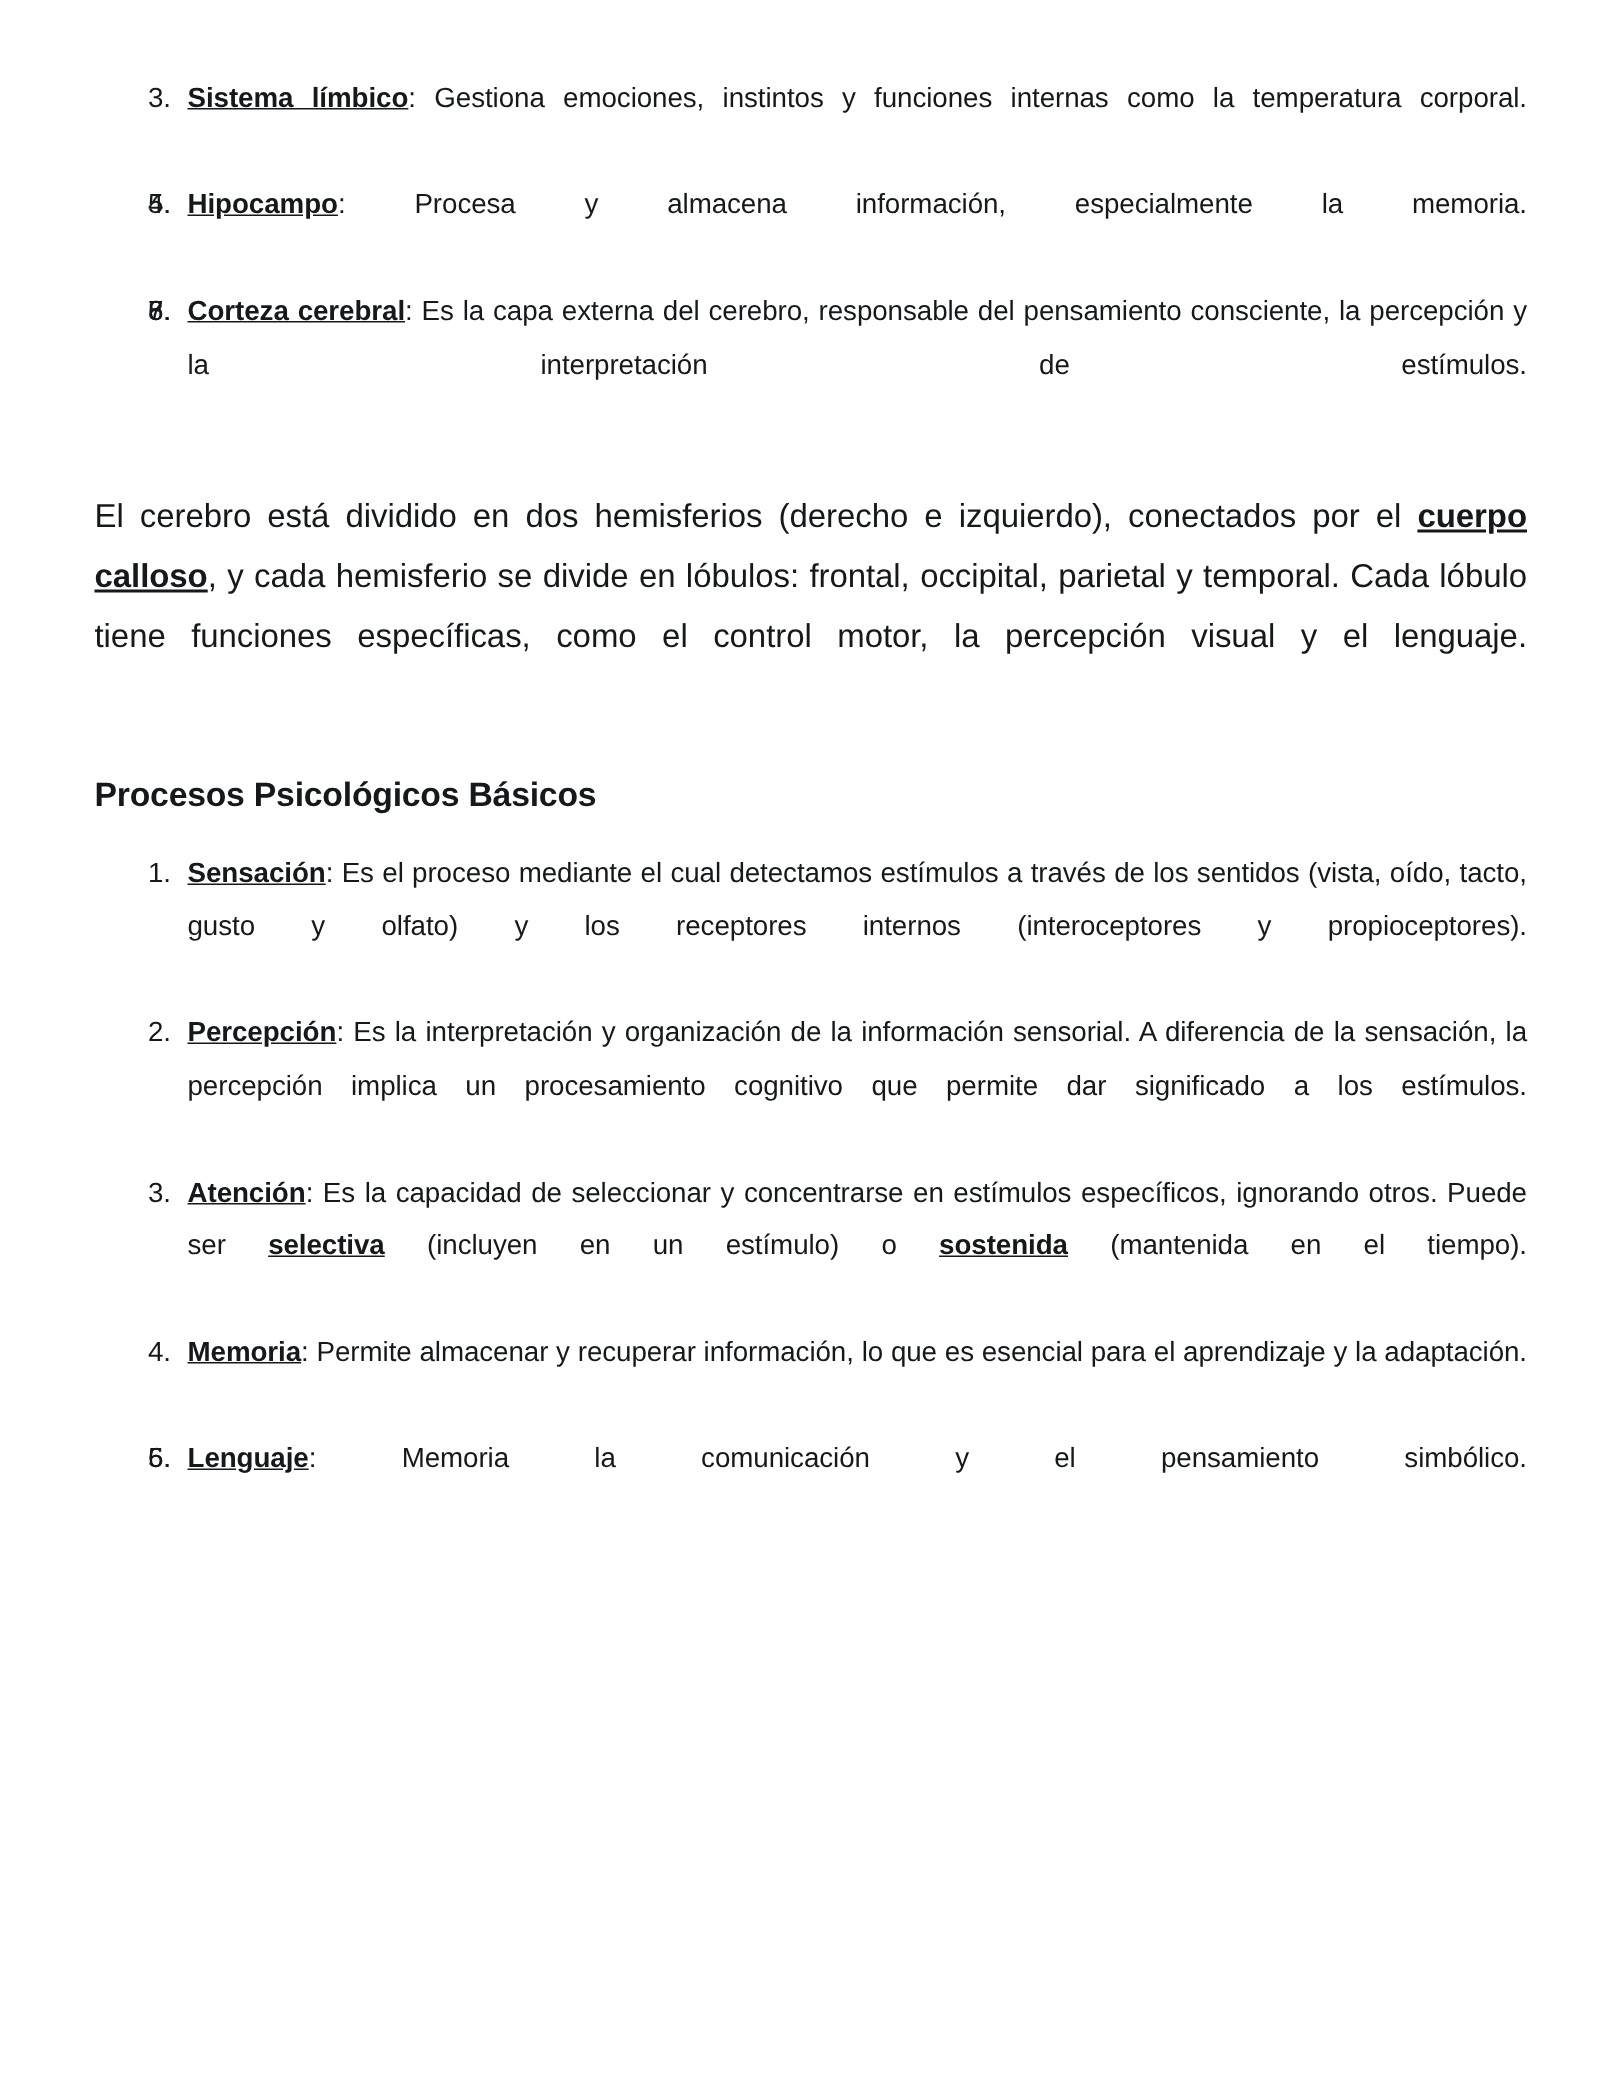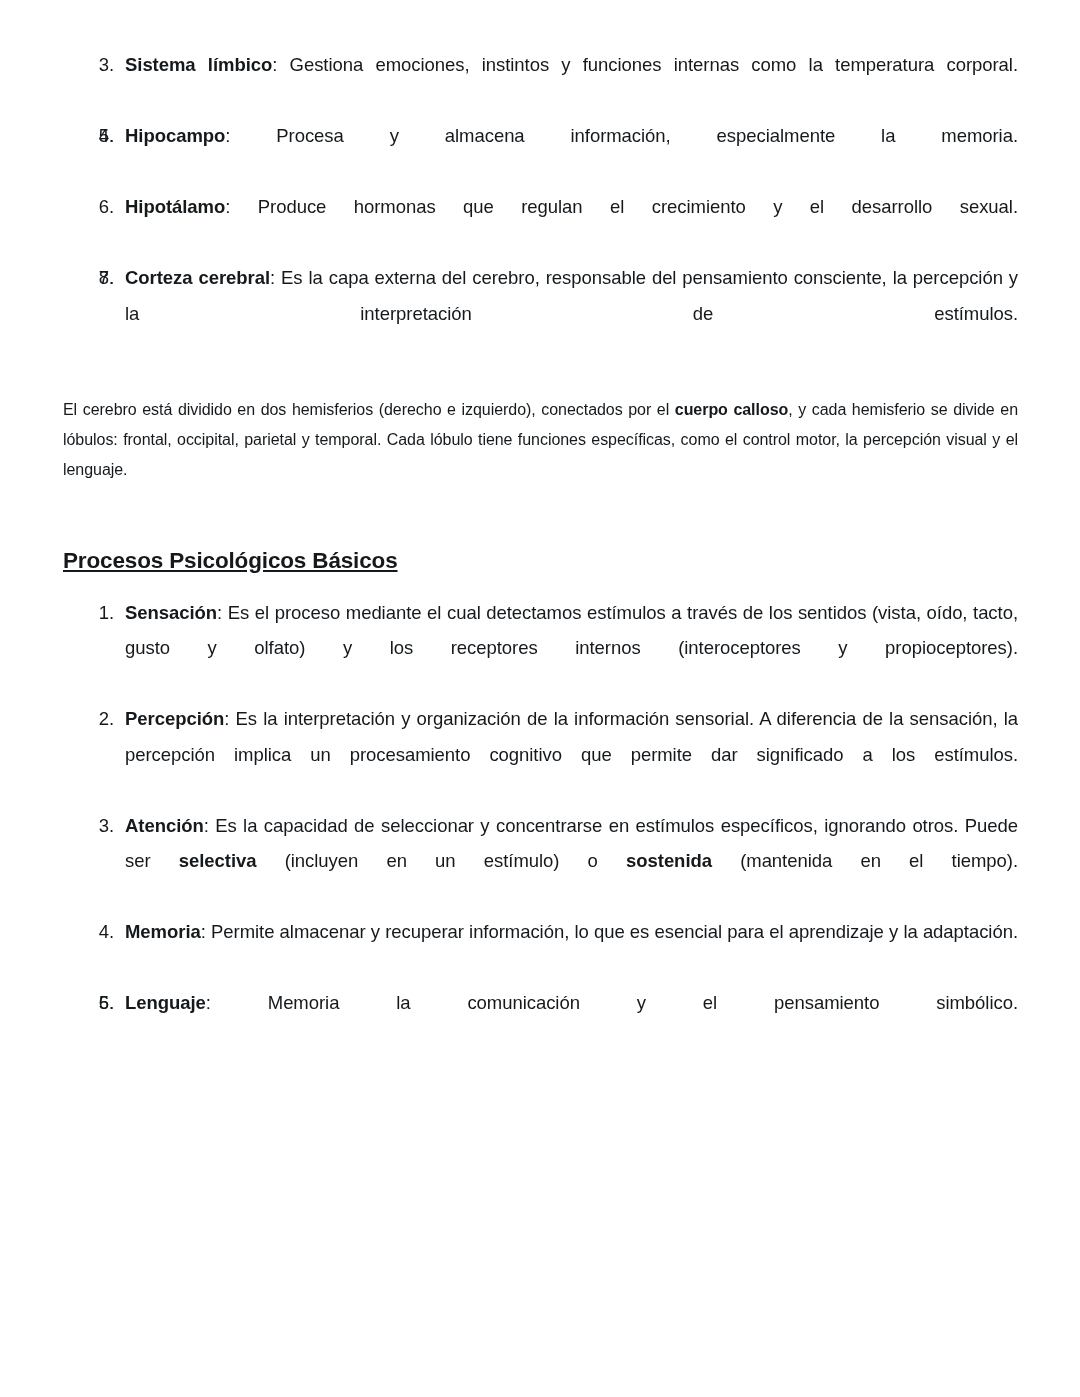--- a/index.html
+++ b/index.html
@@ -20,39 +20,38 @@
     box-sizing: border-box;
     width: 1080px;
     height: 1397px;
     padding: 47px 62px 0 63px;
     position: relative;
     overflow: hidden;
   }
 
   
   .para {
-    font-size: 16px;
-    line-height: 30px;
+    font-size: 22px;
+    line-height: 40px;
     text-align: justify;
     text-justify: inter-word;
     margin: 0;
     letter-spacing: -0.05px;
   }
 
   .para.gap-top-1 { margin-top: 28px; }
   .para.gap-top-2 { margin-top: 25px; }
 
   h2.heading {
     font-size: 22.5px;
     line-height: 30px;
     font-weight: 700;
     margin: 31px 0 0 0;
     letter-spacing: -0.15px;
     text-align: left;
-    text-decoration: underline;
   }
 
   
   ol.num-list,
   ul.bullet-list {
     margin: 0;
     padding: 0;
     list-style: none;
   }
 
@@ -76,21 +75,21 @@
     top: 0;
     width: 26px;
     text-align: right;
     font-size: 18.5px;
     line-height: 35.5px;
     font-weight: 400;
   }
 
   li .body { display: inline; }
 
-  b, strong { font-weight: 700; }
+  b, strong { font-weight: 700; text-decoration: underline; }
 
   
   .para::after,
   li .body::after {
     content: "";
     display: inline-block;
     width: 100%;
   }
 </style>
 </head>
@@ -105,21 +104,20 @@
     </li>
     <li>
       <span class="marker">4.</span>
     </li>
     <li>
       <span class="marker">5.</span>
       <span class="body"><b>Hipocampo</b><span>: </span><span>Procesa y almacena información, especialmente la memoria.</span></span>
     </li>
     <li>
       <span class="marker">6.</span>
-      <span class="body"><b>Hipotálamo</b><span>: </span><span>Produce hormonas que regulan el crecimiento y el desarrollo sexual.</span></span>
     </li>
     <li>
       <span class="marker">7.</span>
     </li>
     <li>
       <span class="marker">8.</span>
       <span class="body"><b>Corteza cerebral</b><span>: </span><span>Es la capa externa del cerebro, responsable del pensamiento consciente, la percepción y la interpretación de estímulos.</span></span>
     </li>
   </ol>
 

